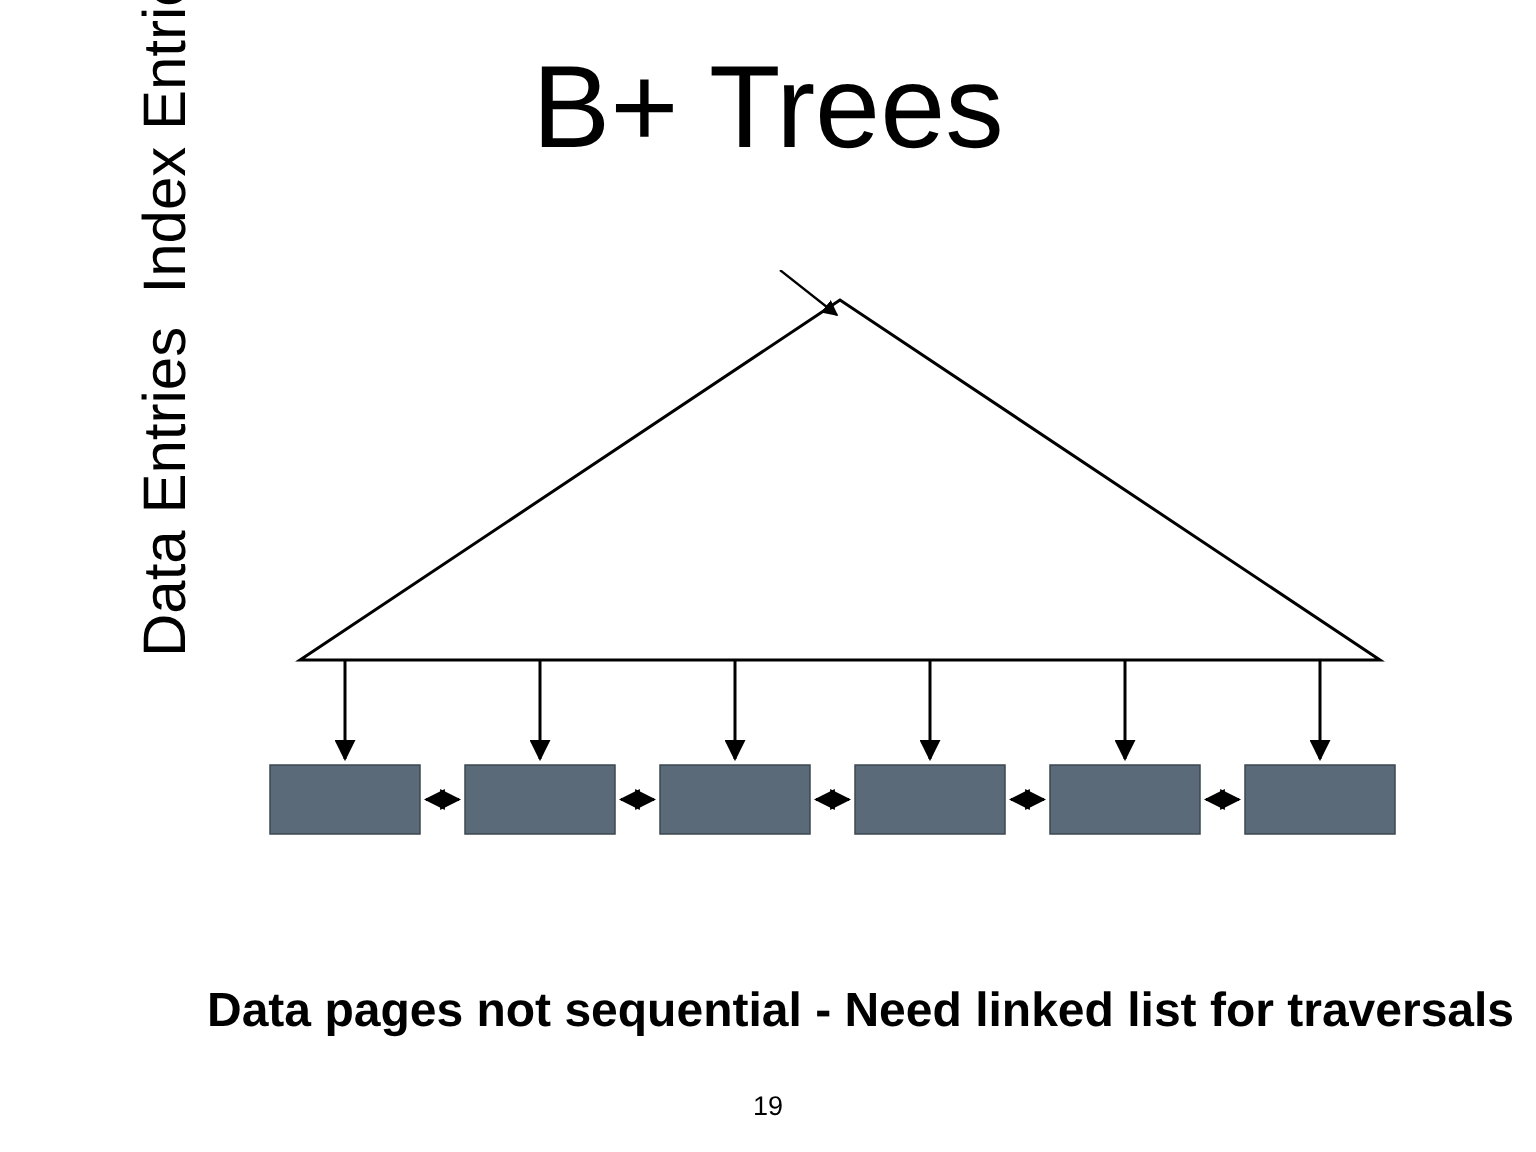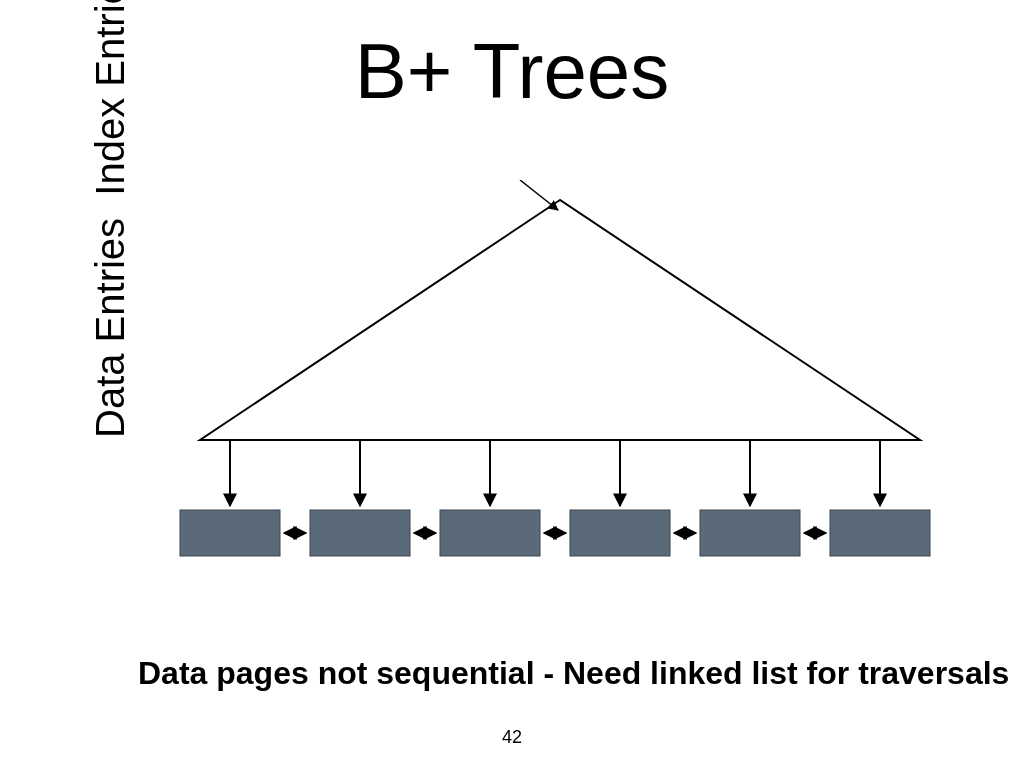--- a/index.html
+++ b/index.html
@@ -100,13 +100,13 @@
       <line x1="254" y1="353" x2="276" y2="353" marker-start="url(#ah)" marker-end="url(#ah)"></line>
       <line x1="384" y1="353" x2="406" y2="353" marker-start="url(#ah)" marker-end="url(#ah)"></line>
       <line x1="514" y1="353" x2="536" y2="353" marker-start="url(#ah)" marker-end="url(#ah)"></line>
       <line x1="644" y1="353" x2="666" y2="353" marker-start="url(#ah)" marker-end="url(#ah)"></line>
     </g>
   </svg>
 </div>
 
 <div class="caption">Data pages not sequential - Need linked list for traversals</div>
 
-<div class="pagenum">42</div>
+<div class="pagenum">19</div>
 
 </body></html>

